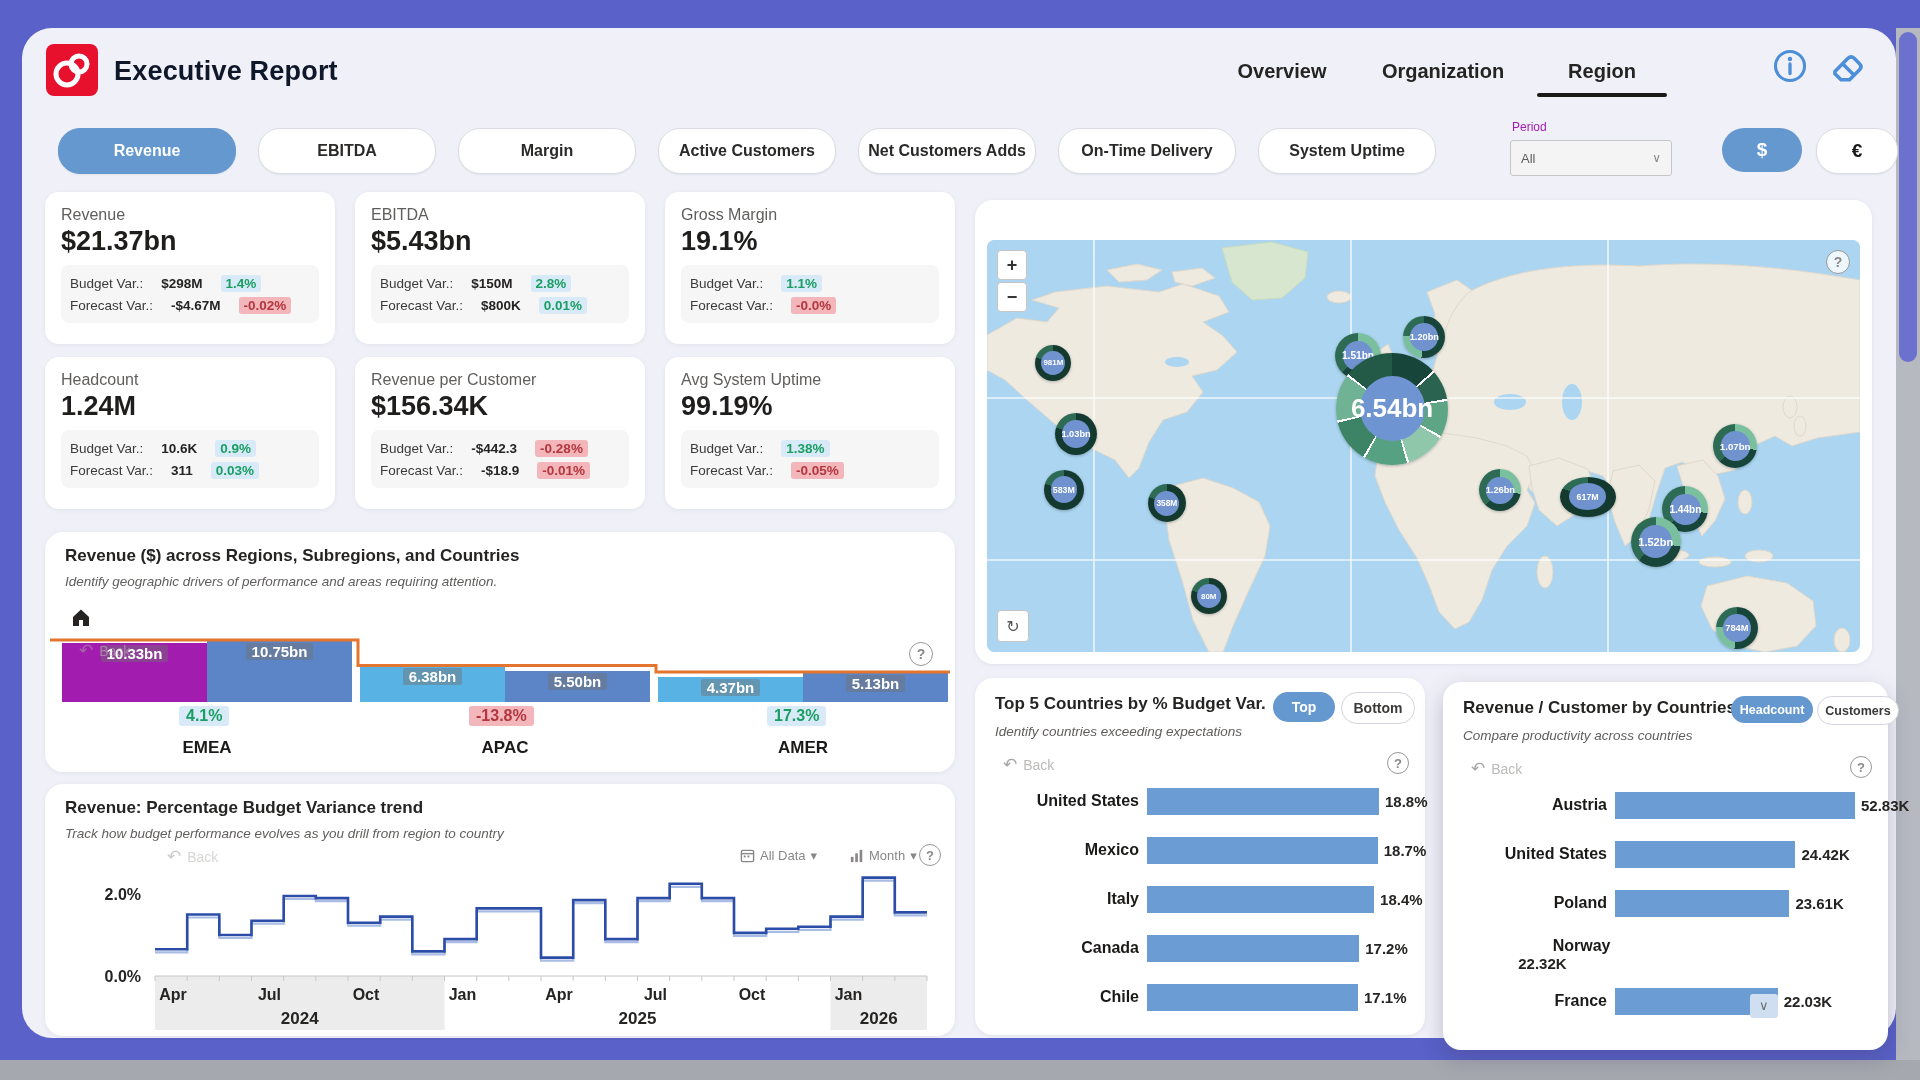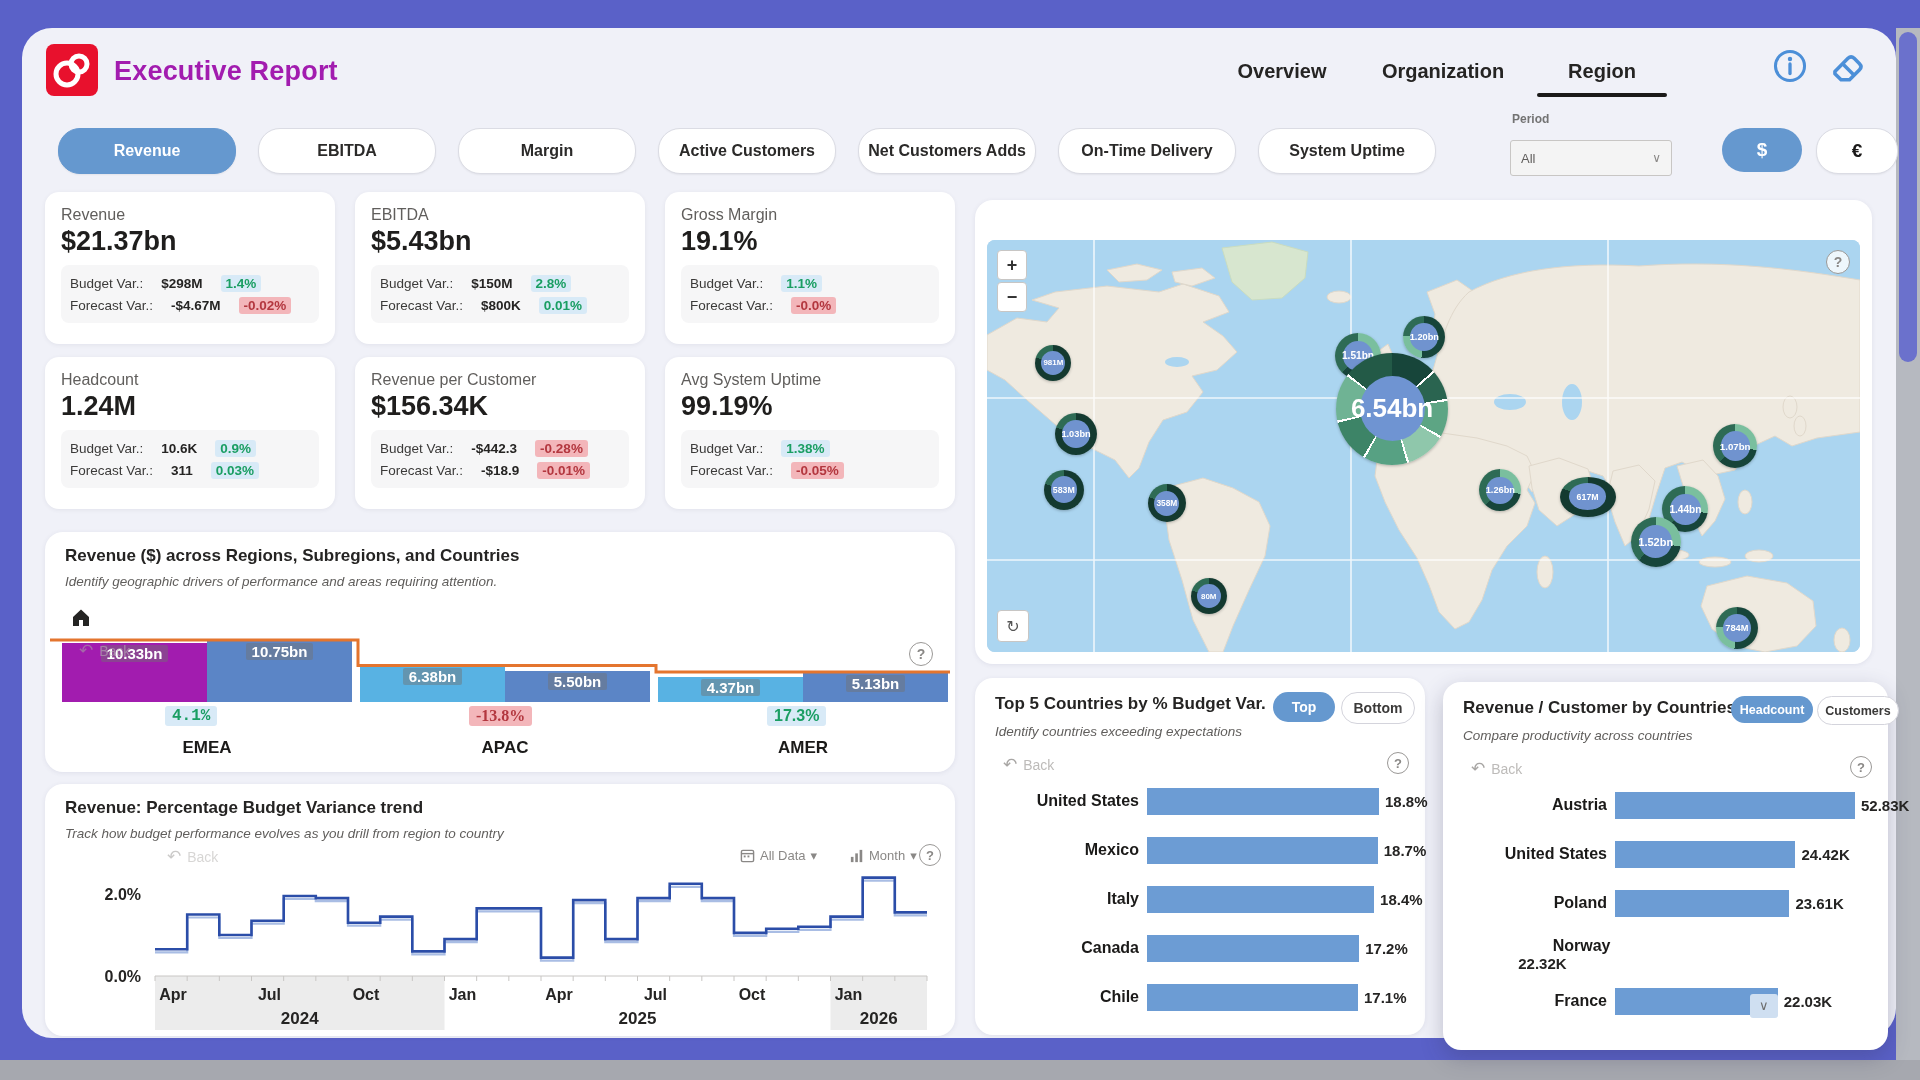--- a/index.html
+++ b/index.html
@@ -4,28 +4,28 @@
 <style>
   html,body{margin:0;padding:0;}
   body{width:1920px;height:1080px;overflow:hidden;font-family:"Liberation Sans","DejaVu Sans",sans-serif;background:#5A61C8;position:relative;}
   .bottom-strip{position:absolute;left:0;bottom:0;width:1920px;height:20px;background:#A6A8AF;}
   .right-scroll{position:absolute;right:0;top:28px;width:24px;height:1032px;background:#B6B9C0;}
   .right-scroll .thumb{position:absolute;left:3px;top:4px;width:18px;height:330px;border-radius:9px;background:#6B71CC;}
   .dashboard{position:absolute;left:22px;top:28px;width:1874px;height:1010px;background:#F0F1F8;border-radius:30px;}
   .panel{position:absolute;background:#fff;border-radius:18px;box-shadow:0 1px 5px rgba(60,60,95,.09);}
   
   .logo{position:absolute;left:24px;top:16px;width:52px;height:52px;}
-  .app-title{position:absolute;left:92px;top:28px;font-size:27px;font-weight:bold;color:#a21caf;letter-spacing:.2px;}
+  .app-title{position:absolute;left:92px;top:28px;font-size:27px;font-weight:bold;color:#0f172a;letter-spacing:.2px;}
   .tab{position:absolute;top:32px;width:160px;text-align:center;font-size:20px;font-weight:700;color:#252423;cursor:pointer;}
   .tab.active:after{content:"";position:absolute;left:15px;right:15px;bottom:-14px;height:4px;background:#1b1a19;border-radius:2px;}
   .hicon{position:absolute;top:18px;width:40px;height:40px;display:flex;align-items:center;justify-content:center;cursor:pointer;}
   
   .metric-btn{position:absolute;top:100px;width:176px;height:44px;border-radius:22px;background:#fff;border:1px solid #DBDCE4;box-shadow:0 1px 2px rgba(0,0,0,.06);display:flex;align-items:center;justify-content:center;font-size:16px;font-weight:bold;color:#2b2a29;cursor:pointer;}
   .metric-btn.active{background:#6598CF;border:1px solid #6598CF;color:#fff;}
-  .period-label{position:absolute;left:1490px;top:84px;font-size:12px;color:#737373;font-weight:bold;}
+  .period-label{position:absolute;left:1490px;top:92px;font-size:12px;color:#a21caf;}
   .period-box{position:absolute;left:1488px;top:112px;width:140px;height:34px;background:#F4F4F4;border:1px solid #C8C6C4;border-radius:3px;display:flex;align-items:center;padding:0 10px;font-size:13px;color:#605e5c;cursor:pointer;}
   .period-box .chev{margin-left:auto;color:#8a8886;font-size:12px;}
   .cur-btn{position:absolute;top:100px;width:80px;height:44px;border-radius:22px;display:flex;align-items:center;justify-content:center;font-size:19px;font-weight:bold;cursor:pointer;}
   .cur-btn.active{background:#6598CF;color:#fff;}
   .cur-btn.idle{background:#fff;border:1px solid #DBDCE4;color:#1b1a19;box-shadow:0 1px 2px rgba(0,0,0,.06);}
   
   .kpi{position:absolute;width:290px;height:152px;background:#fff;border-radius:14px;box-shadow:0 1px 4px rgba(60,60,95,.08);padding:14px 16px;box-sizing:border-box;}
   .kpi .kt{font-size:16px;color:#605E5C;}
   .kpi .kv{font-size:27px;font-weight:bold;color:#1f1e1d;margin-top:2px;}
   .kpi .vbox{margin-top:8px;background:#F6F6F7;border-radius:8px;padding:7px 9px;font-size:13.5px;color:#3b3a39;}
@@ -229,29 +229,29 @@
         <span>Back</span>
       </div>
     <div class="help" style="right:22px;top:110px;">?</div>
     <div id="region-plot">
         <div class="rbar" style="left: 17px; top: 7.2422px; width: 145px; height: 58.7578px; background: #a21caf; z-index: 1;">
           <span>10.33bn</span>
         </div>
         <div class="rbar" style="left: 162px; top: 4.85321px; width: 145px; height: 61.1468px; background: rgb(91, 133, 198); z-index: 1;">
           <span>10.75bn</span>
         </div>
-        <div class="vbadge pos" style="left: 120px; top: 70px; z-index: 2; font-family: Liberation Mono, monospace;">4.1%</div>
+        <div class="vbadge pos" style="left: 134px; top: 70px; z-index: 2;">4.1%</div>
         <div class="rcat" style="left: 17px; top: 102px;">EMEA</div>
         <div class="rbar" style="left: 315px; top: 29.7101px; width: 145px; height: 36.2899px; background: rgb(88, 178, 227); z-index: 1;">
           <span>6.38bn</span>
         </div>
         <div class="rbar" style="left: 460px; top: 34.7156px; width: 145px; height: 31.2844px; background: rgb(91, 133, 198); z-index: 1;">
           <span>5.50bn</span>
         </div>
-        <div class="vbadge neg" style="left: 424px; top: 70px; z-index: 2; font-family: Liberation Serif, serif;">-13.8%</div>
+        <div class="vbadge neg" style="left: 424px; top: 70px; z-index: 2;">-13.8%</div>
         <div class="rcat" style="left: 315px; top: 102px;">APAC</div>
         <div class="rbar" style="left: 613px; top: 41.1431px; width: 145px; height: 24.8569px; background: rgb(88, 178, 227); z-index: 1;">
           <span>4.37bn</span>
         </div>
         <div class="rbar" style="left: 758px; top: 36.8202px; width: 145px; height: 29.1798px; background: rgb(91, 133, 198); z-index: 1;">
           <span>5.13bn</span>
         </div>
         <div class="vbadge pos" style="left: 722px; top: 70px; z-index: 2;">17.3%</div>
         <div class="rcat" style="left: 613px; top: 102px;">AMER</div>
         <svg width="910" height="134" style="position: absolute; left: 0px; top: 0px; pointer-events: none; z-index: 3;">

